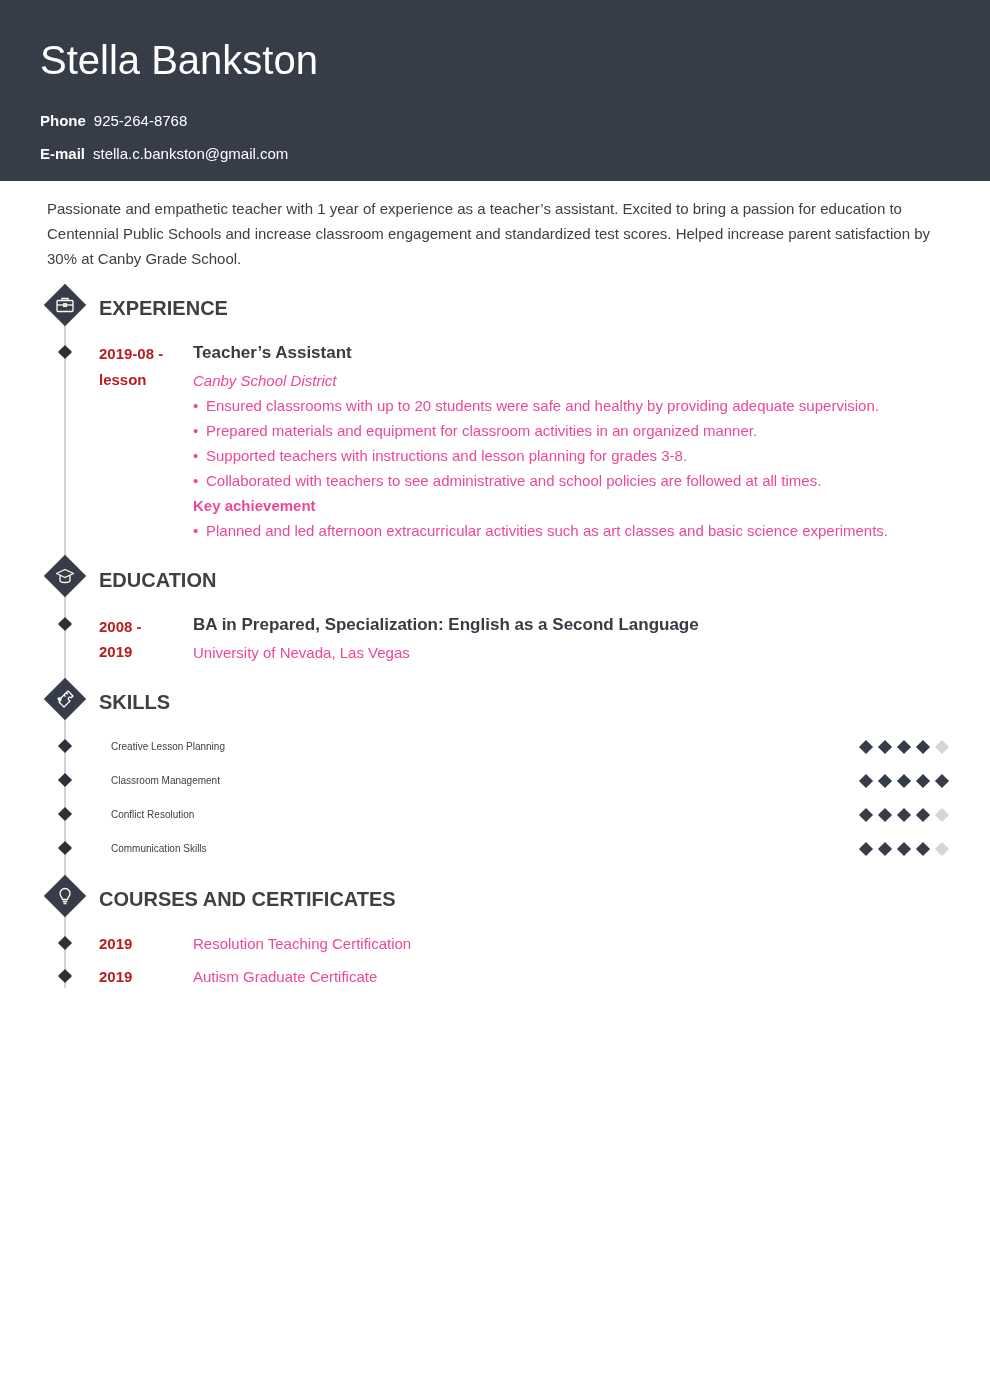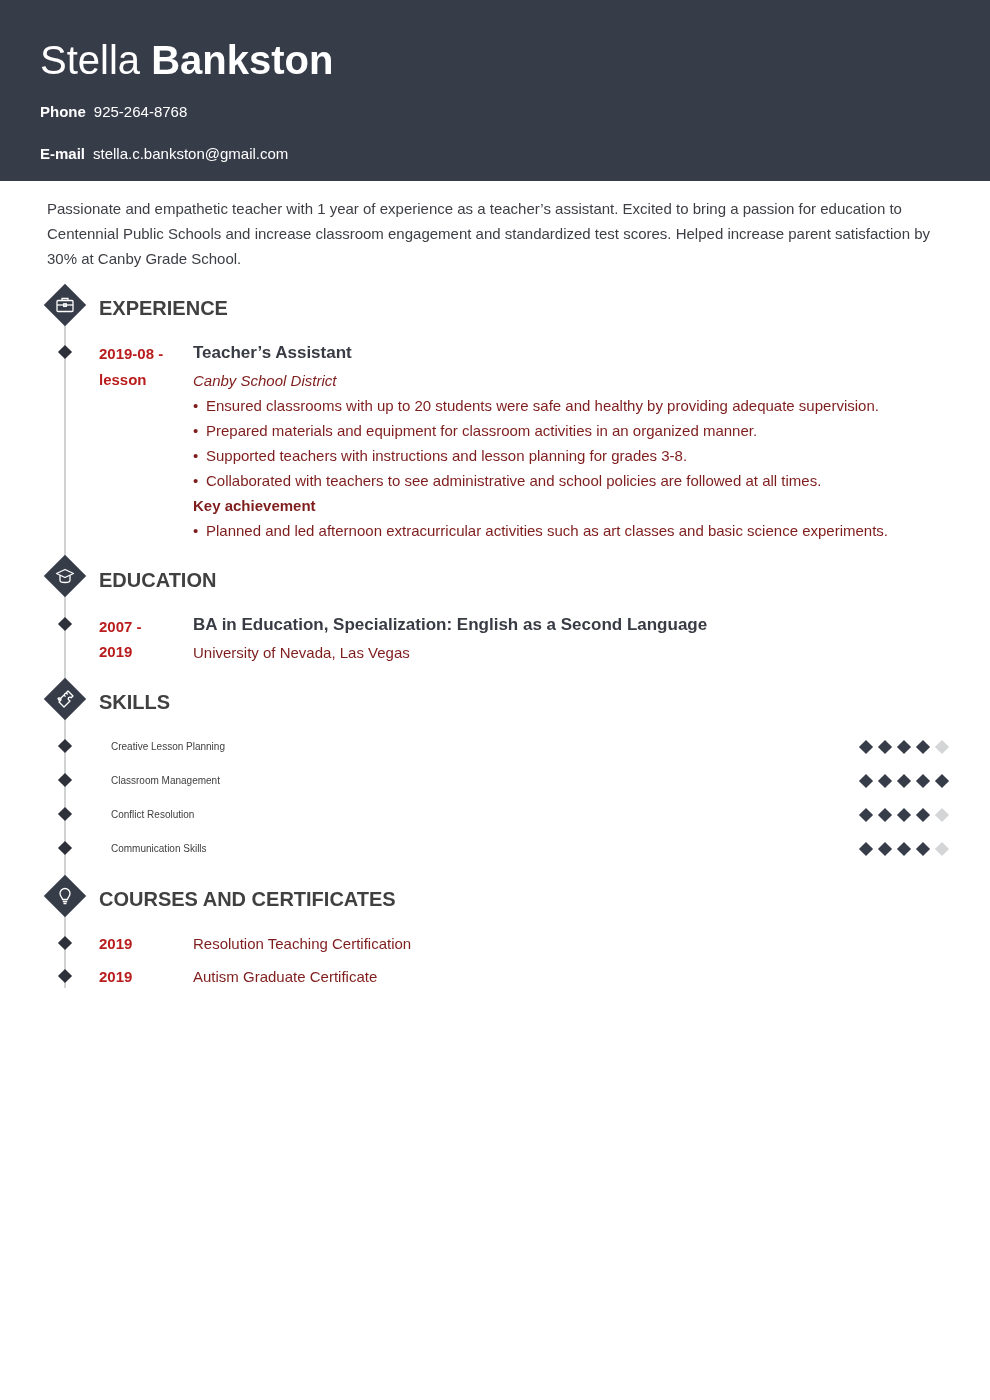--- a/index.html
+++ b/index.html
@@ -7,24 +7,24 @@
       width: 990px; height: 1400px; background: #ffffff;
       font-family: "Liberation Sans", sans-serif; color: #383b43;
       position: relative; overflow: hidden;
     }
     .header {
       position: absolute; left: 0; top: 0; width: 990px; height: 181px;
       background: #373c49; color: #ffffff;
     }
     .name { position: absolute; left: 40px; top: 37px; font-size: 40px; line-height: 46px; white-space: nowrap; }
     .name .first { font-weight: normal; }
-    .name .last { font-weight: bold; }
+    .name .last { font-weight: normal; }
     .contact { position: absolute; left: 40px; font-size: 15px; line-height: 18px; white-space: nowrap; }
     .contact .lbl { font-weight: bold; margin-right: 8px; }
-    .contact.phone { top: 103px; }
+    .contact.phone { top: 112px; }
     .contact.email { top: 145px; }
 
     .summary {
       position: absolute; left: 47px; top: 196px; width: 900px;
       font-size: 15px; line-height: 25px; color: #3d3f45;
     }
 
     .timeline-line {
       position: absolute; left: 64px; top: 305px; width: 2px; height: 683px; background: #d0d2d4;
     }
@@ -41,21 +41,21 @@
       line-height: 24px; white-space: nowrap;
     }
     .dot {
       position: absolute; left: 60px; width: 10px; height: 10px;
       background: #2e313a; transform: rotate(45deg);
     }
     .date {
       position: absolute; left: 99px; font-size: 15px; font-weight: bold; color: #b91c1c;
       line-height: 25px; white-space: nowrap;
     }
-    .txt { position: absolute; left: 193px; font-size: 15px; line-height: 25px; color: #7f1d1d; white-space: nowrap; }
+    .txt { position: absolute; left: 193px; font-size: 15px; line-height: 25px; color: #ec4899; white-space: nowrap; }
     .job-title { font-size: 17px; font-weight: bold; color: #383b43; }
     .italic { font-style: italic; }
     .bold { font-weight: bold; }
     .bullet { padding-left: 13px; position: absolute; }
     .bullet::before { content: "•"; position: absolute; left: 0; top: 0; }
 
     .skill-name { position: absolute; left: 111px; font-size: 10px; line-height: 18px; color: #404040; white-space: nowrap; }
     .rating { position: absolute; left: 858px; height: 14px; width: 95px; }
     .rating .r {
       position: absolute; top: 2px; width: 10px; height: 10px; transform: rotate(45deg);
@@ -109,23 +109,23 @@
 <div class="sec-icon" style="top:555px;">
   <div class="diamond"></div>
   <svg viewBox="0 0 20 20" fill="none" stroke="#ffffff" stroke-width="1.3" stroke-linejoin="round">
     <path d="M1.5 7.5L10 3.5l8.5 4-8.5 4z"></path>
     <path d="M5 9.3v5c0 1.2 2.3 2.2 5 2.2s5-1 5-2.2v-5"></path>
   </svg>
 </div>
 <div class="sec-title" style="top:568px;">EDUCATION</div>
 
 <div class="dot" style="top:619px;"></div>
-<div class="date" style="top:614px;">2007 -</div>
+<div class="date" style="top:614px;">2008 -</div>
 <div class="date" style="top:639px;">2019</div>
-<div class="txt job-title" style="top:612px;">BA in Education, Specialization: English as a Second Language</div>
+<div class="txt job-title" style="top:612px;">BA in Prepared, Specialization: English as a Second Language</div>
 <div class="txt" style="top:640px;">University of Nevada, Las Vegas</div>
 
 <div class="sec-icon" style="top:678px;">
   <div class="diamond"></div>
   <svg viewBox="0 0 20 20" fill="none" stroke="#ffffff" stroke-width="1.3" stroke-linejoin="round">
     <path d="M4 11l5-5 1.2 1.2a1.6 1.6 0 1 1 2.2-2.2L11.2 3.8 13 2l5 5-1.8 1.8a1.6 1.6 0 1 0-2.2 2.2L15 12l-6 6-5-5 1.2-1.2a1.6 1.6 0 1 0-2.2-2.2z"></path>
   </svg>
 </div>
 <div class="sec-title" style="top:690px;">SKILLS</div>
 

